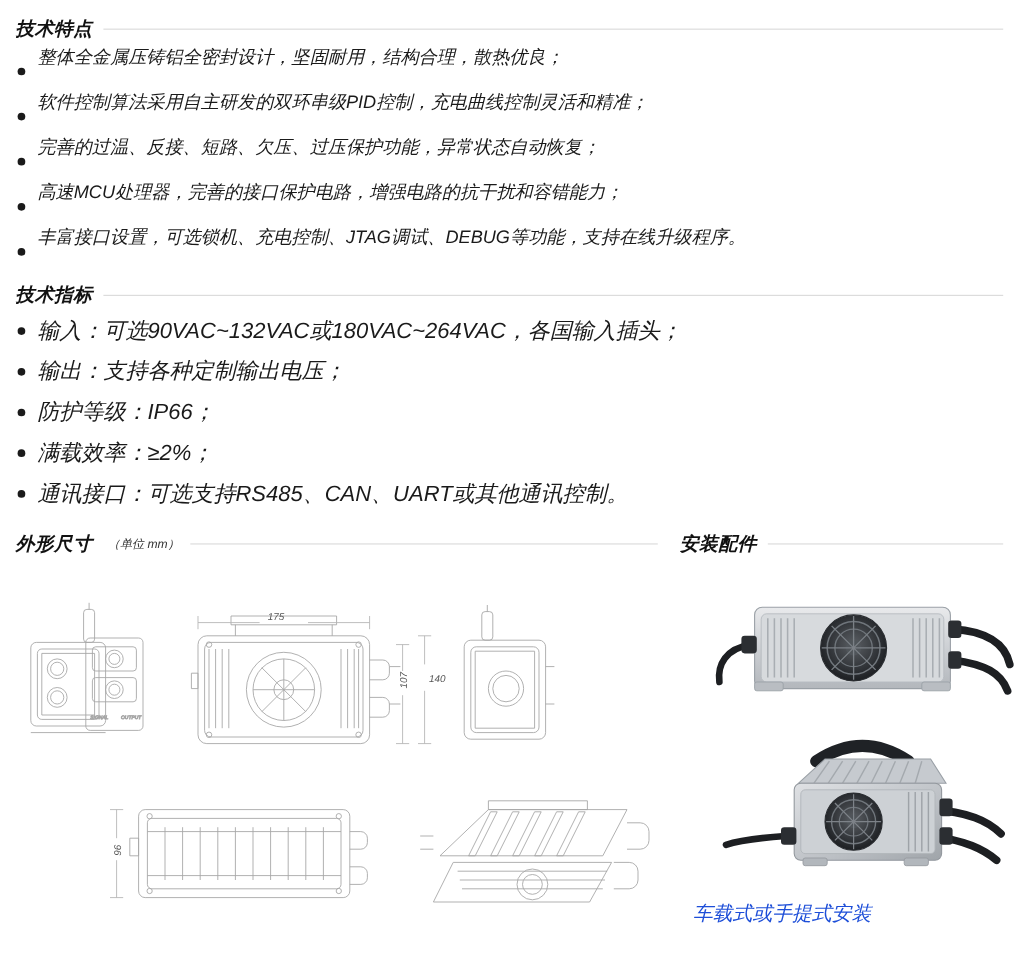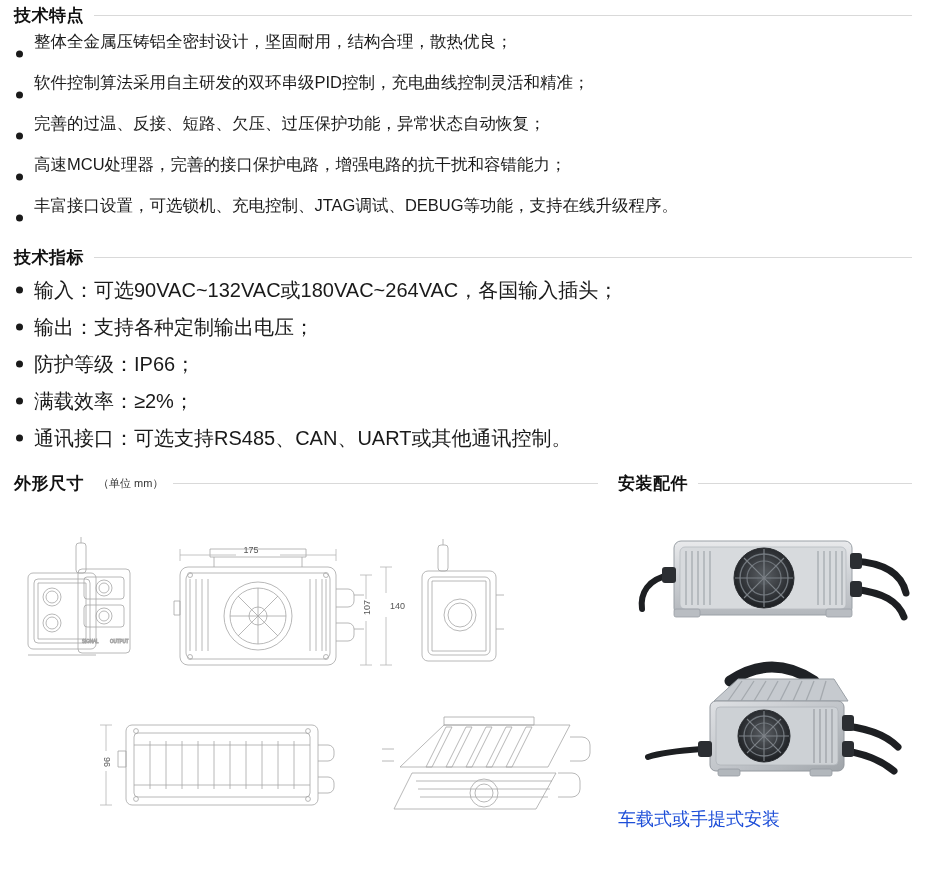--- a/index.html
+++ b/index.html
@@ -14,21 +14,22 @@
     color: #1a1a1a;
     position: relative;
     overflow: hidden;
   }
 
   .page {
     position: relative;
     width: 926px;
     height: 672px;
     box-sizing: border-box;
-    padding: 4px 14px;
+    padding: 15px 14px;
+    font-style: italic;
   }
 
   
   .section-head {
     display: flex;
     align-items: center;
     gap: 10px;
     margin: 0;
   }
   .section-head .title {
@@ -82,21 +83,21 @@
 
   .block-features { margin-top: 6px; }
   .block-specs-head { margin-top: 8px; }
   .block-specs { margin-top: 2px; }
 
   
   .lower {
     position: relative;
     margin-top: 10px;
     display: flex;
-    gap: 0;
+    gap: 12px;
   }
   .lower-left { width: 596px; }
   .lower-right { width: 300px; margin-left: 8px; }
 
   .dwg-area {
     position: relative;
     width: 596px;
     height: 320px;
   }
   .acc-area {

